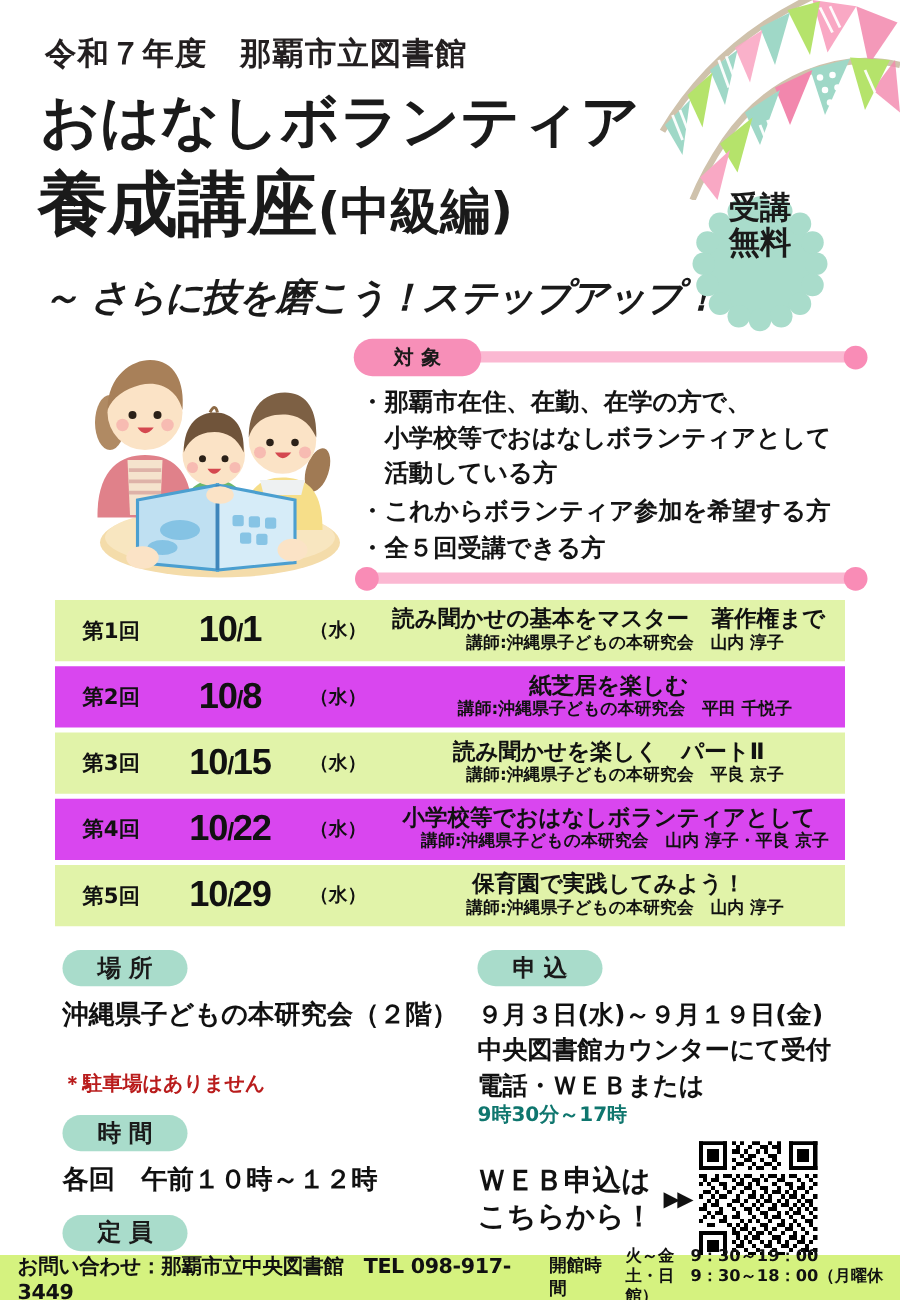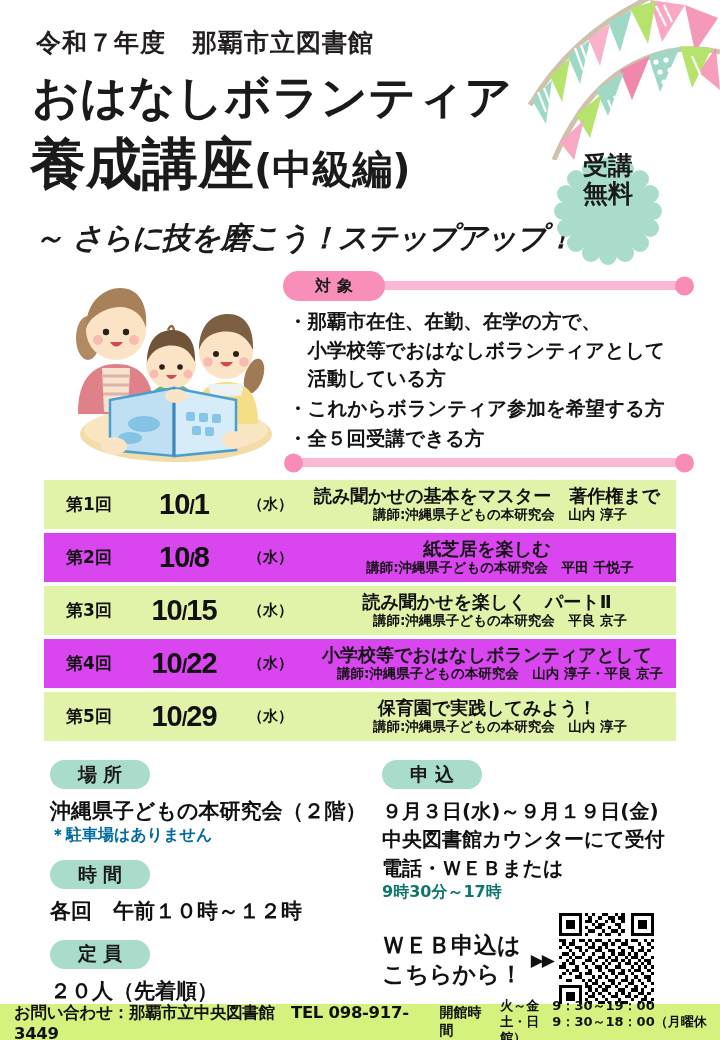--- a/index.html
+++ b/index.html
@@ -123,22 +123,23 @@
     font-size:19px; font-weight:900; letter-spacing:6px; text-indent:6px;
     font-family:"DejaVu Sans","Liberation Sans",sans-serif;
   }
   .col-left  { position:absolute; left:50px; top:760px; width:320px; }
   .col-right { position:absolute; left:382px; top:760px; width:320px; }
   .info-txt {
     font-size:21px; font-weight:700; color:#111; line-height:1.35;
     font-family:"DejaVu Sans","Liberation Sans",sans-serif;
   }
   .info-note {
-    font-size:16px; font-weight:700; color:#0369a1;
-    font-family:"DejaVu Sans","Liberation Sans",sans-serif;
+    font-size:16px; font-weight:700; color:#b91c1c;
+    font-family:"DejaVu Sans","Liberation Sans",sans-serif;
+    margin-top:32px;
   }
   .gap8  { height:8px; }
   .gap14 { height:14px; }
 
   .apply-line {
     font-size:20px; font-weight:700; color:#111; line-height:1.42;
     font-family:"DejaVu Sans","Liberation Sans",sans-serif;
   }
   .apply-small {
     font-size:16px; font-weight:700; color:#0f766e; line-height:1.3;

